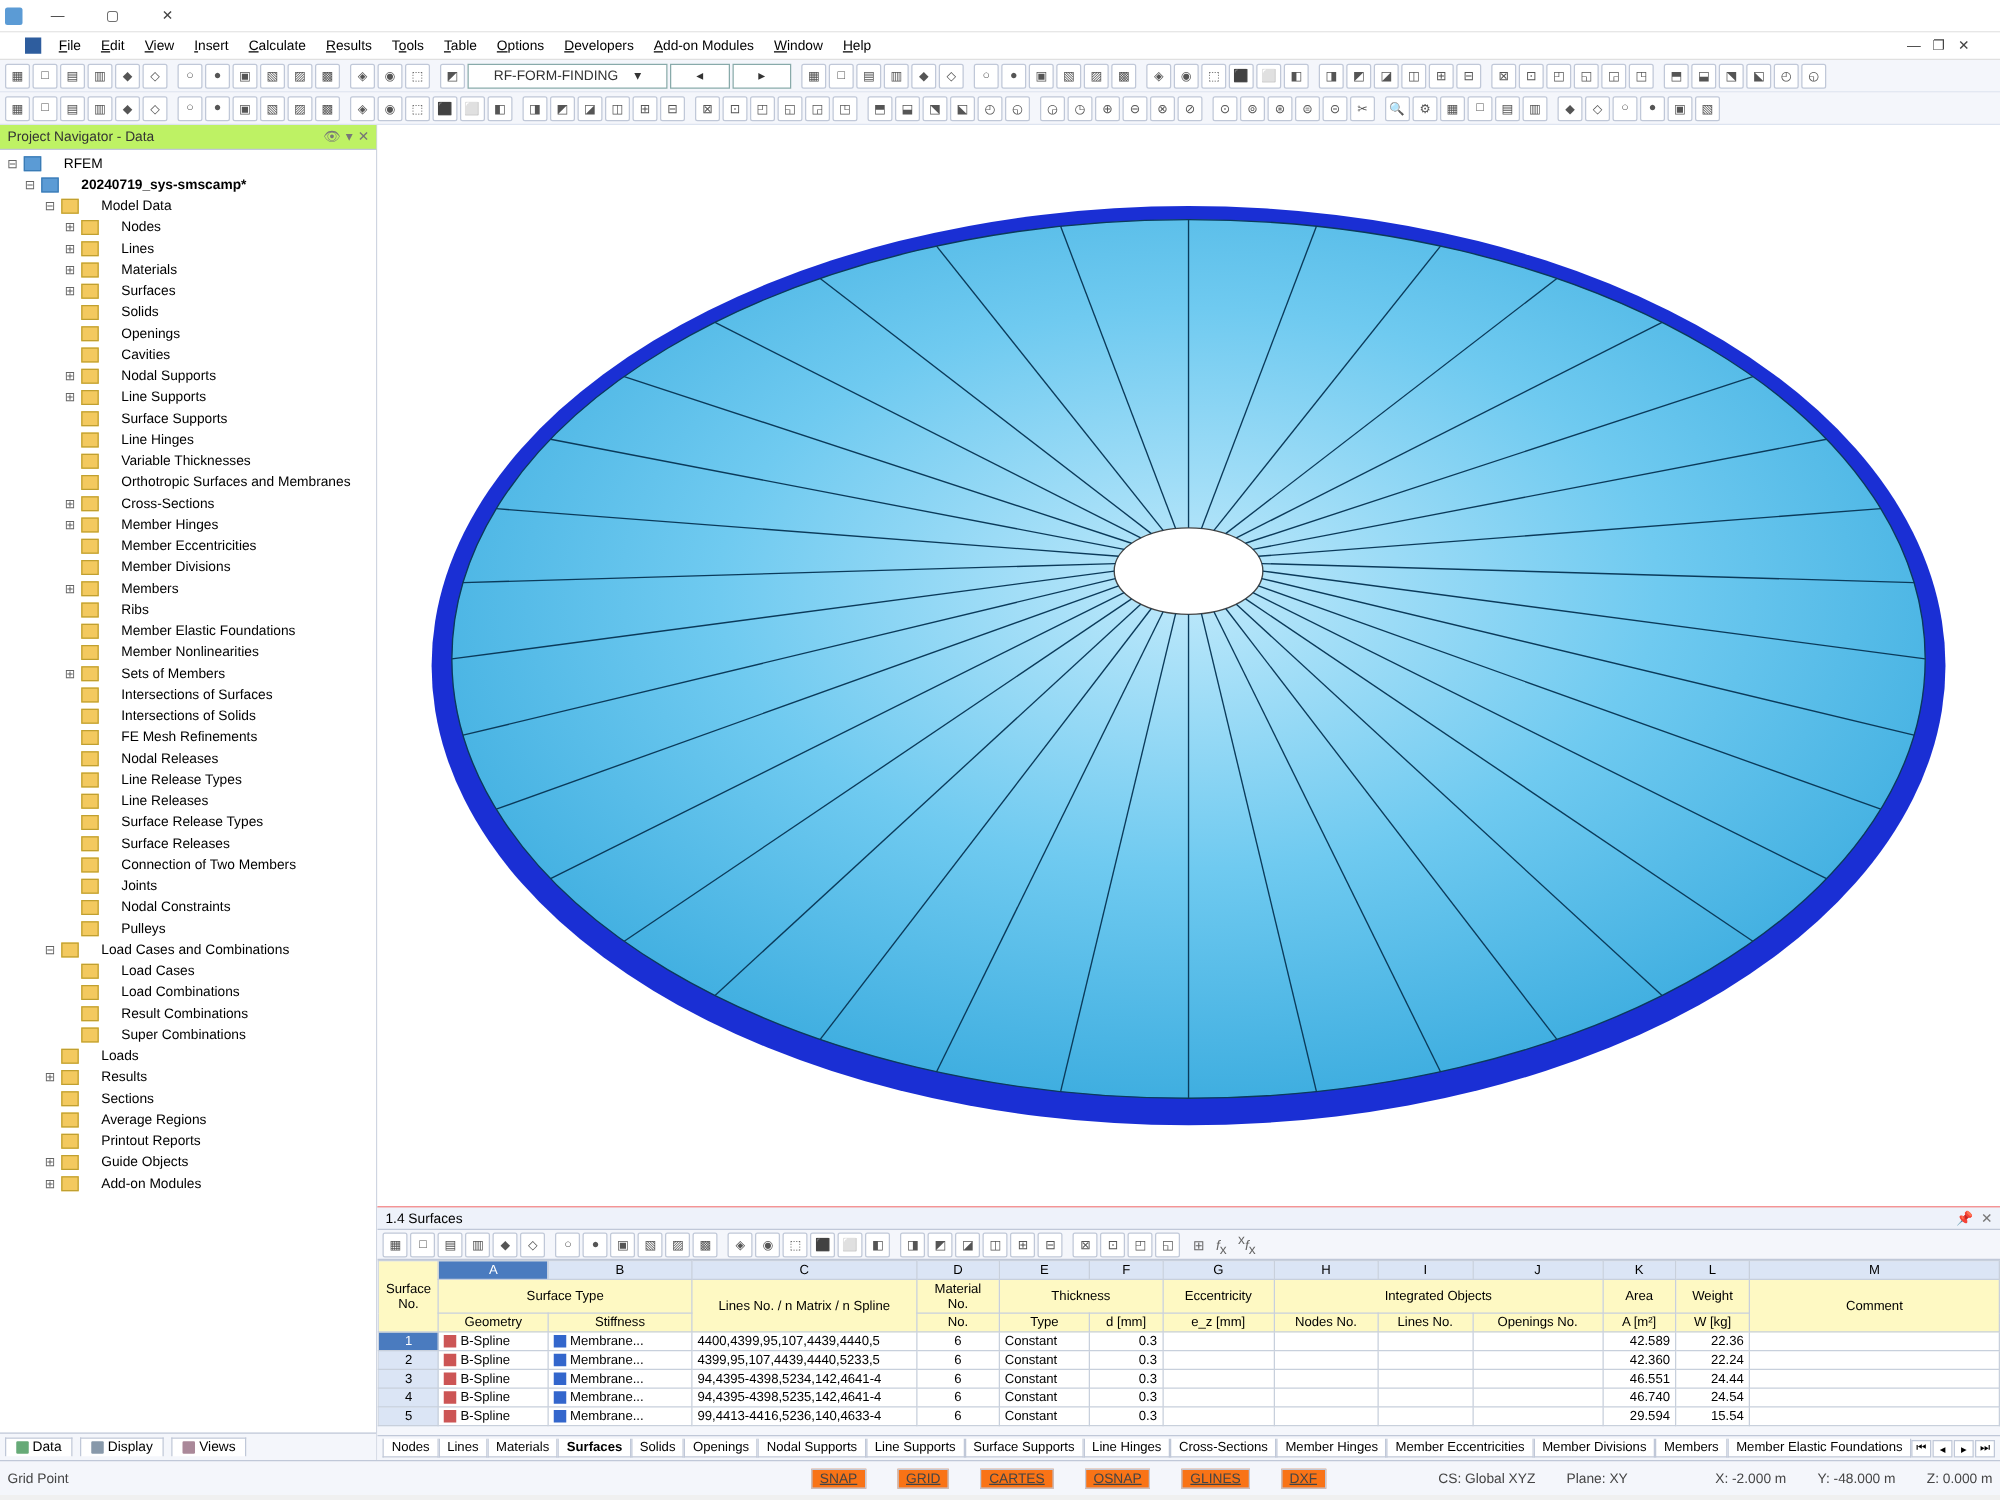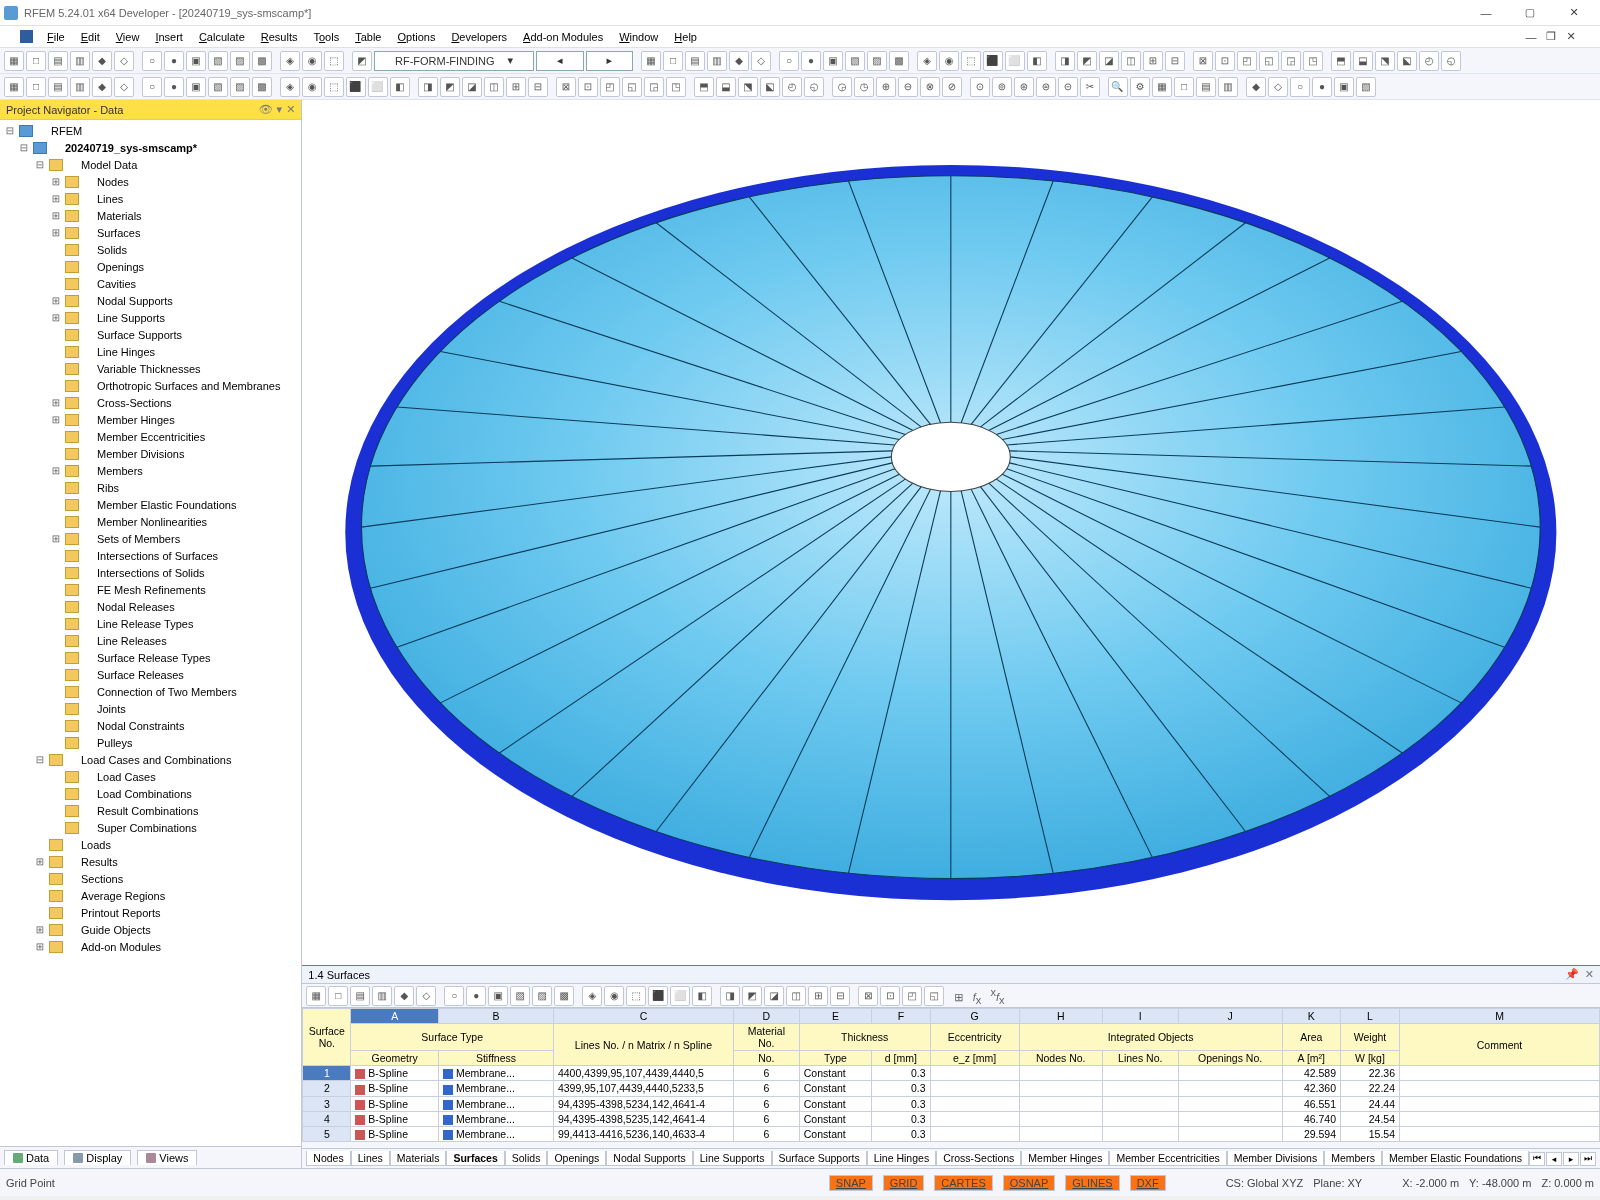--- a/index.html
+++ b/index.html
@@ -15,21 +15,21 @@
 .menubar .mdi-btns { margin-left: auto; display: flex; gap: 2px; }
 .menubar .mdi-btns div { width: 18px; height: 14px; display: flex; align-items: center; justify-content: center; color: #444; border: 1px solid transparent; }
 .menubar .file-icon { width: 13px; height: 13px; background: #2e5d9e; margin-right: 6px; }
 .toolbar-row { height: 26px; background: #f4f6fb; display: flex; align-items: center; padding: 0 4px; gap: 2px; border-bottom: 1px solid #dde4f0; }
 .tb-btn { width: 20px; height: 20px; display: flex; align-items: center; justify-content: center; background: #fff; border: 1px solid #c0c8d8; border-radius: 2px; color: #555; font-size: 10px; }
 .tb-sep { width: 4px; }
 .tb-combo { height: 20px; min-width: 160px; background: #fff; border: 1px solid #8aa; display: flex; align-items: center; padding: 0 20px; font-size: 11px; color: #333; }
 .tb-combo.small { min-width: 22px; }
 .main-row { display: flex; height: 1068px; }
 .navigator { width: 320px; background: #fff; border-right: 1px solid #c0c8d8; display: flex; flex-direction: column; }
-.nav-header { height: 20px; background: #fde047; border-bottom: 1px solid #c0c8d8; display: flex; align-items: center; padding: 0 6px; font-size: 11px; color: #333; }
+.nav-header { height: 20px; background: #bef264; border-bottom: 1px solid #c0c8d8; display: flex; align-items: center; padding: 0 6px; font-size: 11px; color: #333; }
 .nav-header .ctrls { margin-left: auto; display: flex; gap: 4px; color: #777; }
 .tree { flex: 1; overflow: auto; padding: 2px 0; }
 .tree-row { display: flex; align-items: center; height: 17px; padding-left: 4px; white-space: nowrap; color: #000; }
 .tree-row .exp { width: 12px; text-align: center; color: #666; font-size: 10px; }
 .tree-row .icon { width: 14px; height: 12px; background: #f3c95f; border: 1px solid #c0a030; margin: 0 3px; }
 .tree-row .icon.app { background: #5b9bd5; border-color: #3a7bb5; }
 .tree-row .icon.proj { background: #5b9bd5; border-color: #3a7bb5; }
 .tree-row .icon.leaf { background: #f3c95f; }
 .tree-row .label { padding-left: 1px; margin-left: 14px; }
 .tree-row.bold .label { font-weight: bold; }
@@ -53,30 +53,29 @@
 table.grid td.rowhead { background: #dbe5f5; width: 28px; }
 table.grid td.rowhead.sel { background: #4a7bbf; color: #fff; }
 table.grid td.left { text-align: left; }
 table.grid td.right { text-align: right; }
 .icon-cell { display: inline-block; width: 10px; height: 10px; background: #c55; margin-right: 3px; vertical-align: middle; }
 .bottom-tabs { height: 20px; background: #f4f6fb; border-top: 1px solid #c0c8d8; display: flex; align-items: center; padding: 0 4px; gap: 0; overflow: hidden; }
 .bot-tab { padding: 1px 6px; border: 1px solid #c0c8d8; border-top: none; background: #fff; font-size: 10.5px; white-space: nowrap; }
 .bot-tab.active { background: #fff; font-weight: bold; }
 .bot-nav { margin-left: auto; display: flex; gap: 1px; }
 .bot-nav div { width: 16px; height: 14px; border: 1px solid #c0c8d8; background: #fff; display: flex; align-items: center; justify-content: center; font-size: 9px; }
-.statusbar { height: 28px; background: #f4f6fb; border-top: 1px solid #c0c8d8; display: flex; align-items: center; padding: 0 6px; gap: 10px; font-size: 11px; color: #444; }
+.statusbar { height: 28px; background: #f4f6fb; border-top: 1px solid #c0c8d8; display: flex; align-items: center; padding: 0 6px; gap: 25px; font-size: 11px; color: #444; }
 .statusbar .seg { padding: 1px 6px; border: 1px solid #c0c8d8; background: #f97316; text-decoration: underline; }
 .statusbar .spacer { flex: 1; }
 </style>
 </head>
 <body>
 
 <div class="titlebar">
   <div class="app-icon"></div>
-  <div class="title">RFEM 5.24.01 x64 Developer - [20240719_sys-smscamp*]</div>
   <div class="win-ctrls">
     <div>—</div>
     <div>▢</div>
     <div>✕</div>
   </div>
 </div>
 
 <div class="menubar">
   <div class="file-icon"></div>
   <div id="menus" style="display: flex;">

